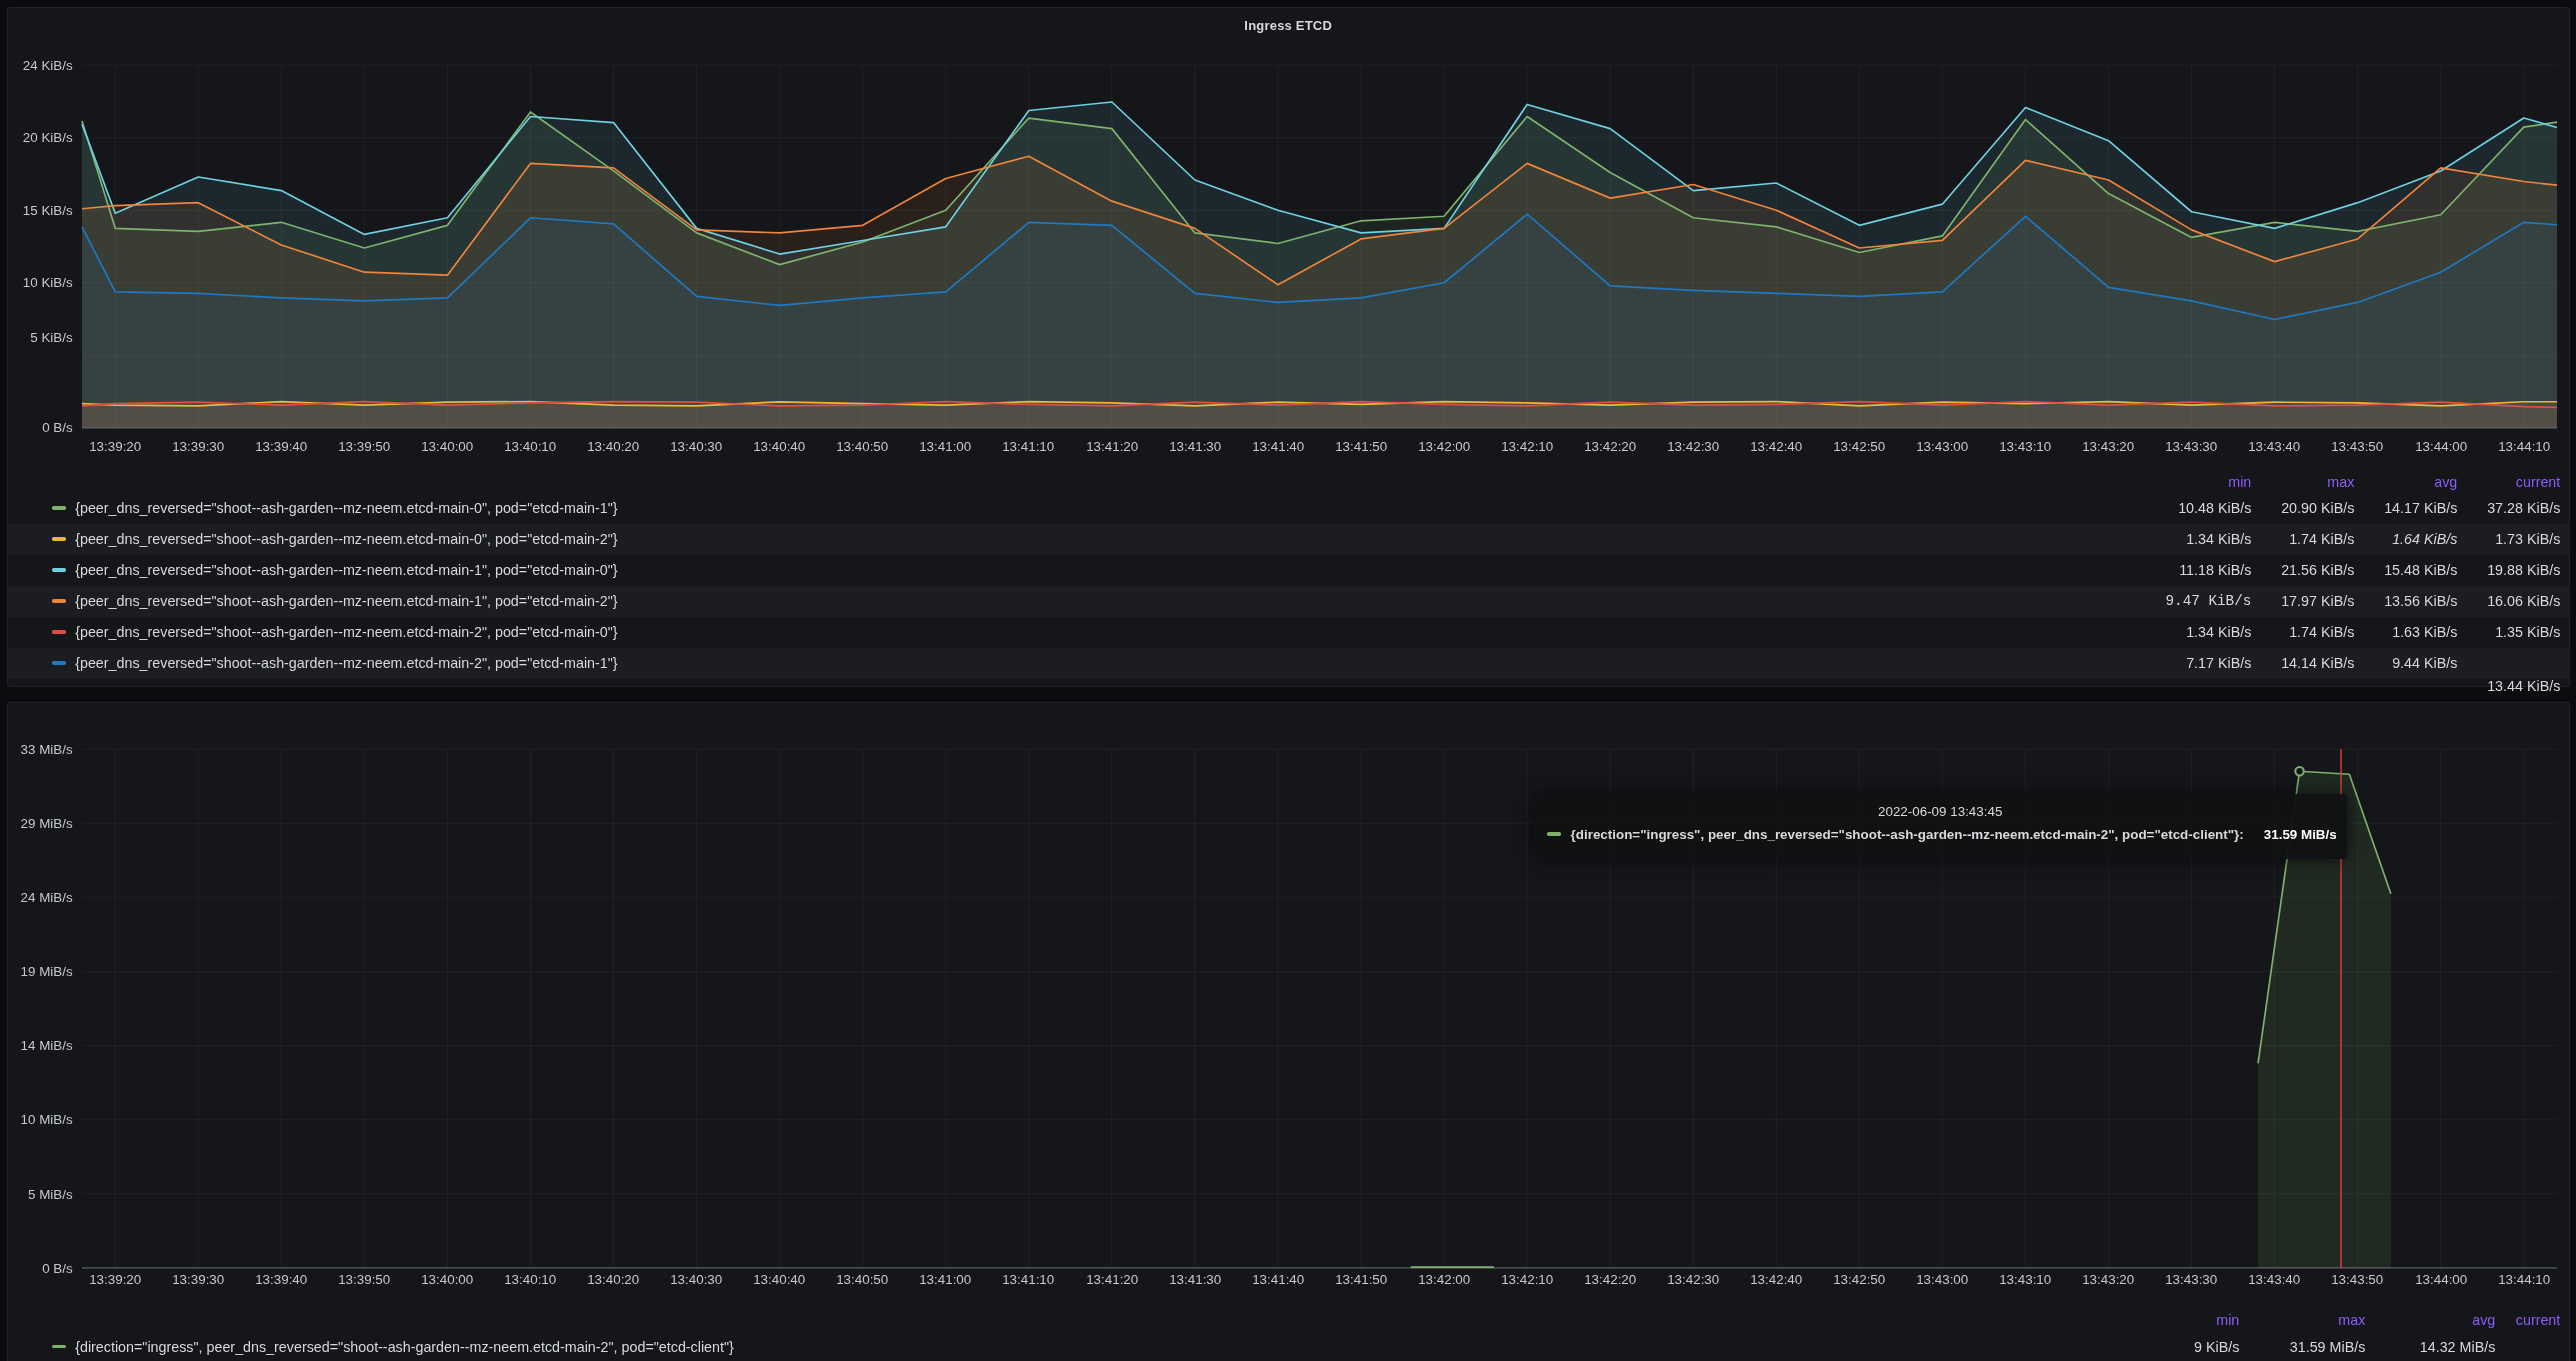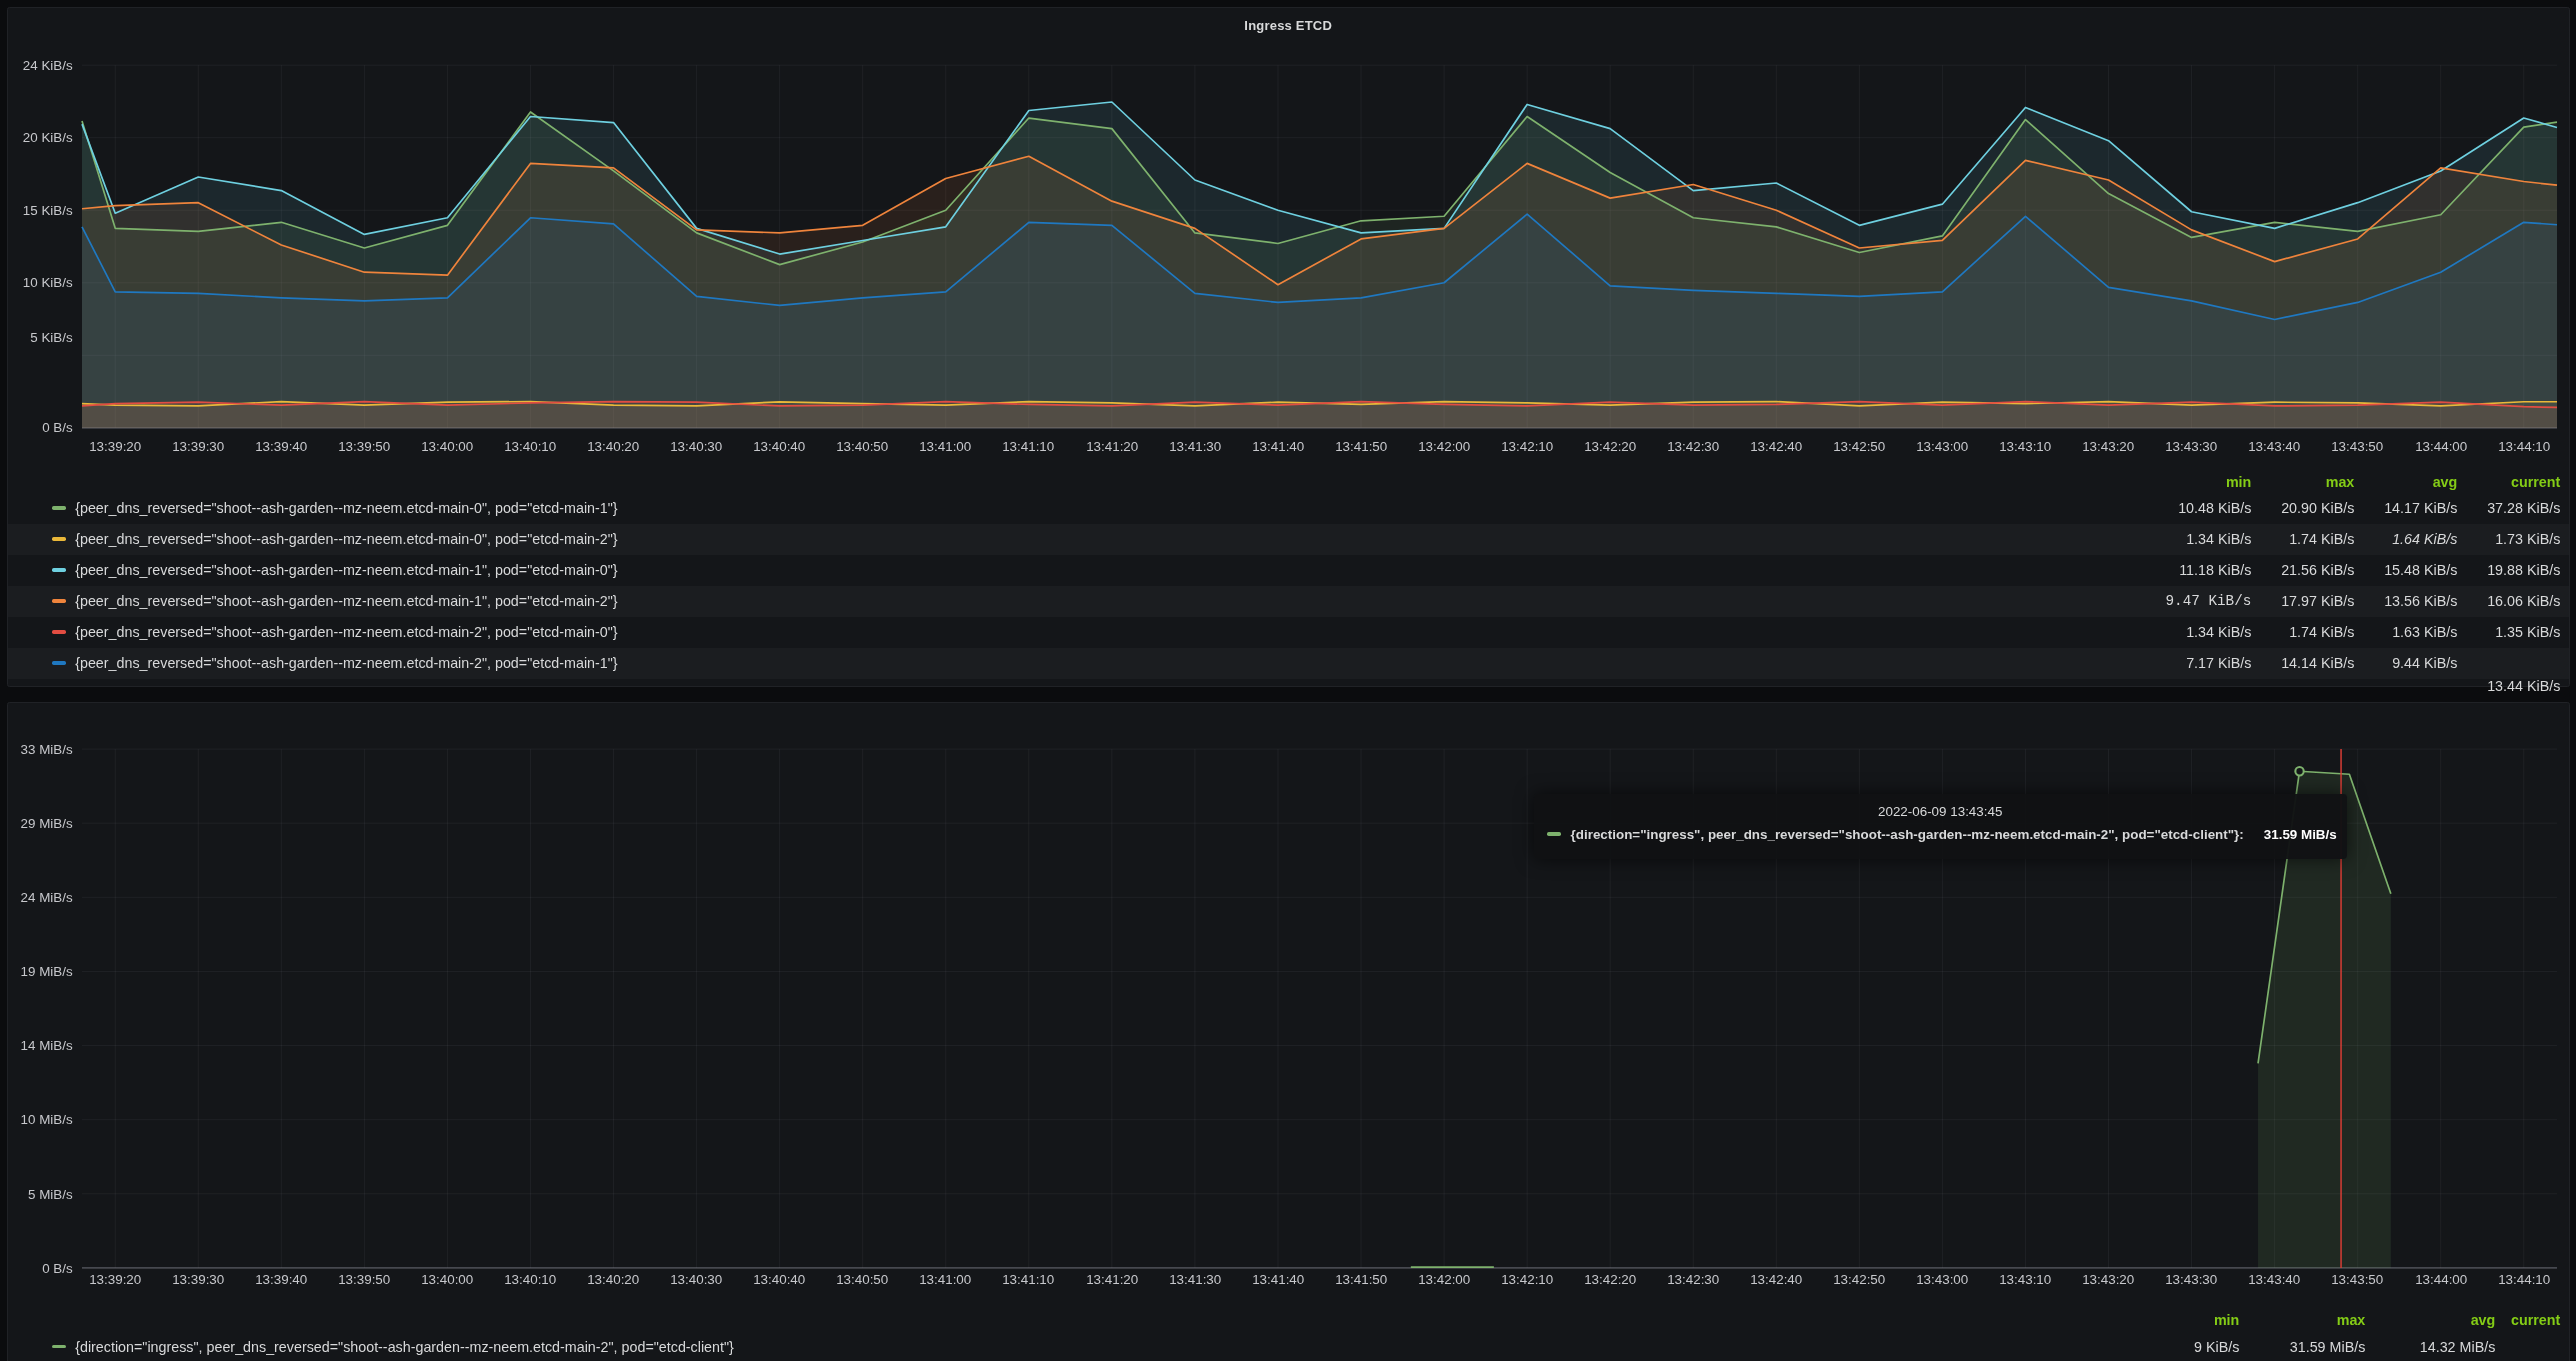--- a/index.html
+++ b/index.html
@@ -27,21 +27,21 @@
   .ylab{position:absolute;text-align:right;font-size:13.4px;color:#c7c8cc;line-height:17px;white-space:nowrap;}
   .xlab{position:absolute;text-align:center;font-size:13.4px;color:#c7c8cc;line-height:17px;white-space:nowrap;}
   .legend-box{position:absolute;left:0;width:100%;}
   .lrow{display:flex;align-items:center;height:31px;padding:0 8.4px 0 44px;box-sizing:border-box;}
   .lrow.lhead{height:22px;}
   .lrow.stripe{background:rgba(255,255,255,0.033);}
   .lmark{width:14.3px;height:3.4px;border-radius:1.7px;flex:none;margin-right:9.2px;}
   .llabel{font-size:14.3px;color:#d8d9da;white-space:nowrap;cursor:pointer;}
   .lspacer{flex:1;}
   .lcell{flex:none;text-align:right;font-size:14.3px;color:#d8d9da;white-space:nowrap;}
-  .lhead .lcell{color:#84cc16;cursor:pointer;font-weight:bold;}
+  .lhead .lcell{color:#8b5cf6;cursor:pointer;}
   .gtooltip{
     position:absolute;left:1526px;top:91px;width:813px;height:65px;
     background:rgba(17,18,20,0.97);border-radius:3.4px;
     box-shadow:0 0 18.5px rgba(0,0,0,0.6);
     padding:10px 13.4px;box-sizing:border-box;z-index:5;
   }
   .tooltip-time{text-align:center;font-size:13.4px;color:#d8d9da;margin-bottom:7.6px;}
   .tooltip-row{display:flex;align-items:center;font-size:13.4px;}
   .tooltip-label{font-weight:700;color:#d8d9da;white-space:nowrap;}
   .tooltip-value{font-weight:700;color:#ffffff;margin-left:20px;white-space:nowrap;}

